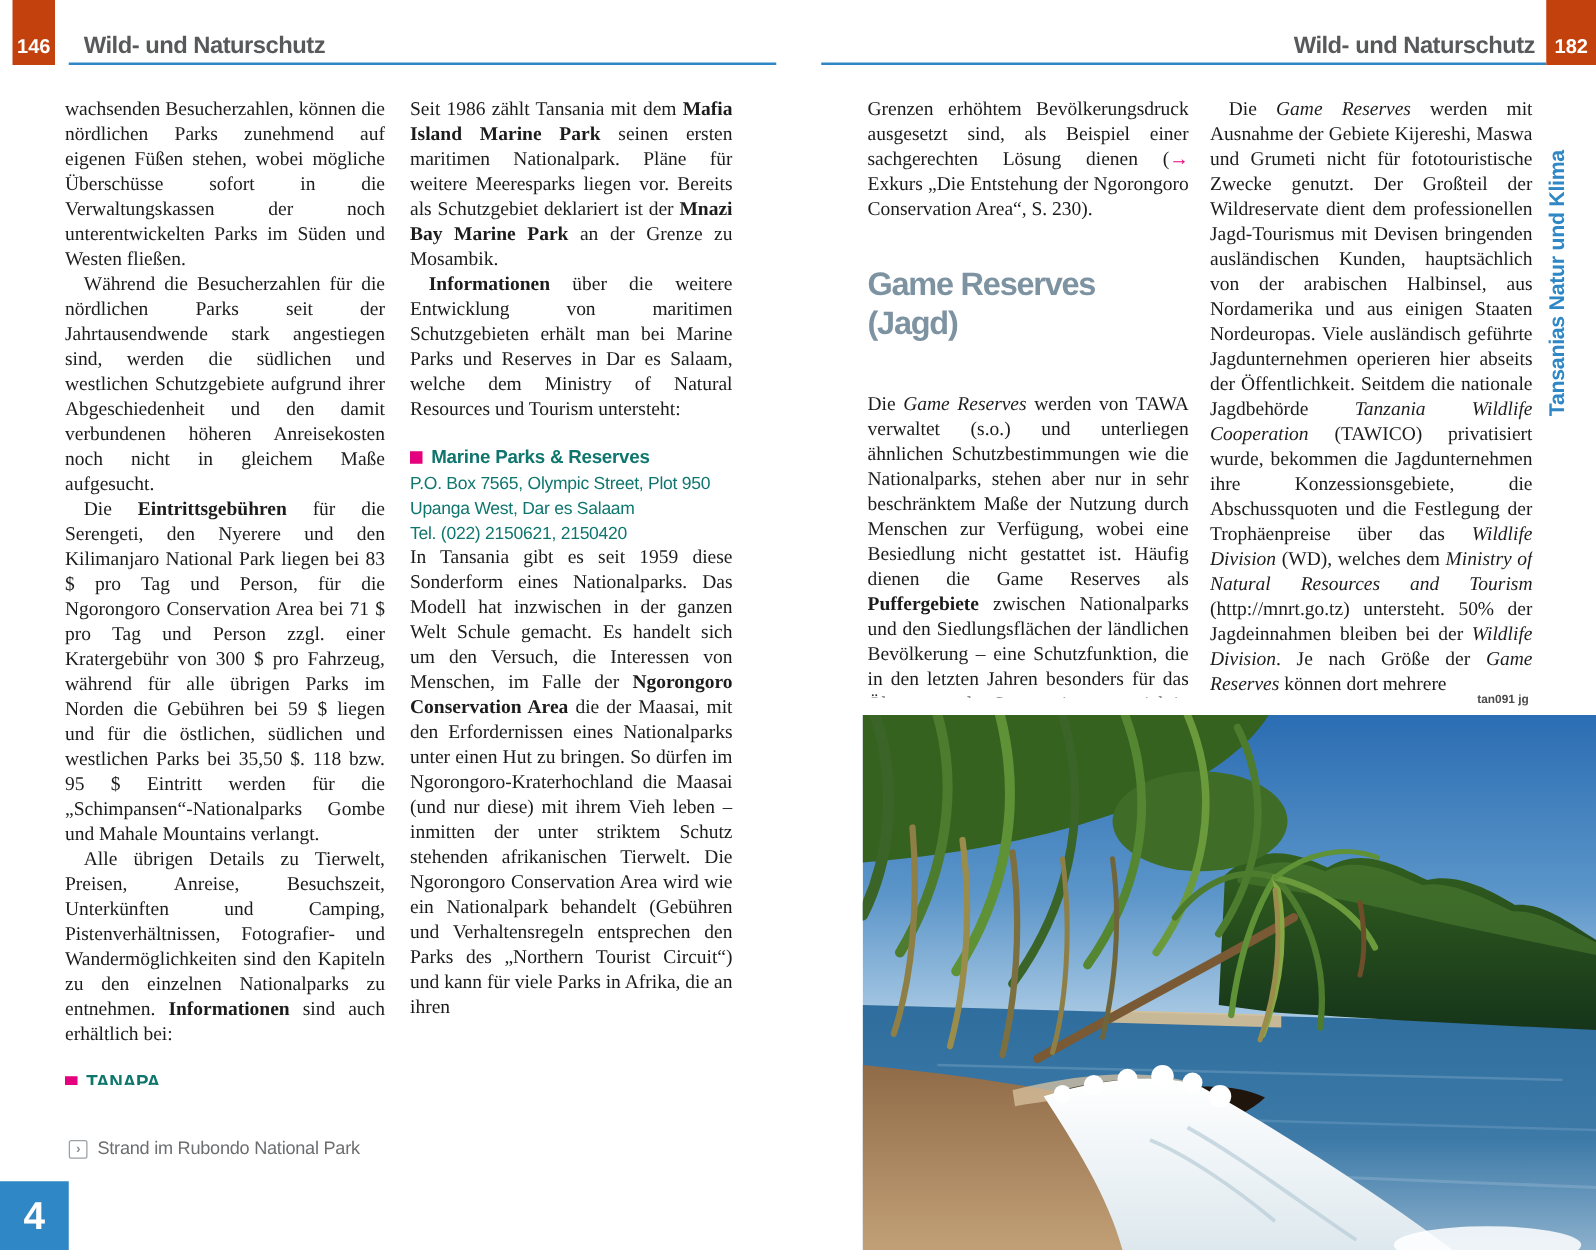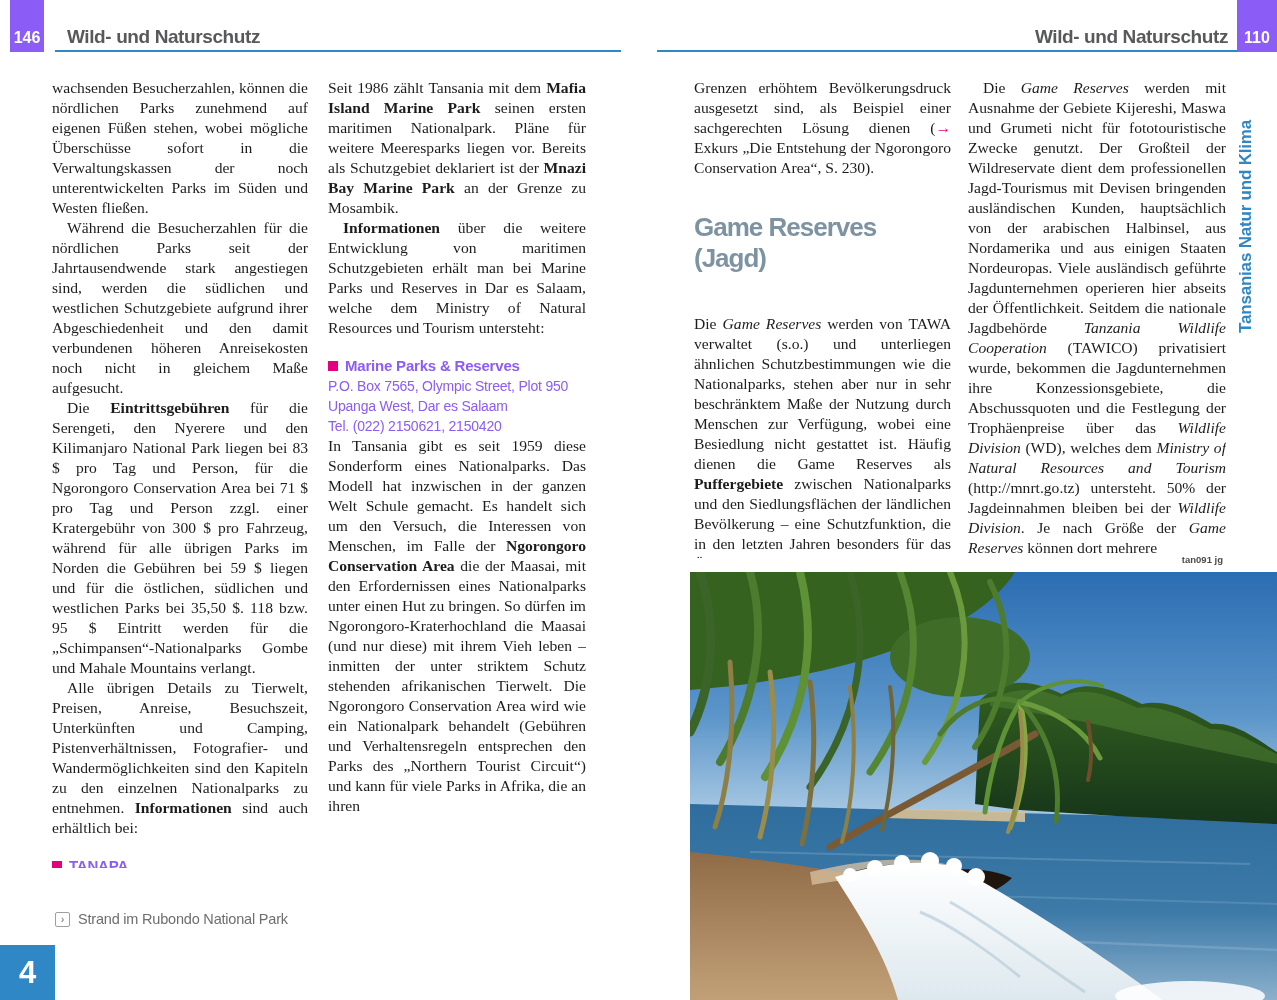--- a/index.html
+++ b/index.html
@@ -1,20 +1,20 @@
 <!DOCTYPE html>
 <html lang="de"><head>
 <meta charset="utf-8">
 <style>
   html,body{margin:0;padding:0;background:#ffffff;}
   .sheet{position:relative;width:1277px;height:1000px;background:#ffffff;overflow:hidden;
          font-family:"Liberation Serif", serif;color:#1c1c1c;}
 
   
-  .pagenum-box{position:absolute;top:0;height:52px;background:#8b5cf6;color:#fff;
+  .pagenum-box{position:absolute;top:0;height:52px;background:#c2410c;color:#fff;
     font-family:"Liberation Sans", sans-serif;font-weight:bold;font-size:16px;
     display:flex;align-items:flex-end;justify-content:center;padding-bottom:5px;box-sizing:border-box;}
   .box-left{left:10px;width:34px;}
   .box-right{left:1237px;width:40px;}
   .header-title{position:absolute;top:26px;font-family:"Liberation Sans", sans-serif;
     font-weight:bold;font-size:19px;letter-spacing:-0.4px;color:#58595b;white-space:nowrap;}
   .header-title.left{left:67px;}
   .header-title.right{right:49px;}
   .header-rule{position:absolute;top:50px;height:2px;background:#2f87c5;}
   .rule-left{left:55px;width:566px;}
@@ -42,21 +42,21 @@
   span.pink{color:#e5007d;font-weight:bold;}
 
   h3.sub{margin:0 0 16px 0;font-family:"Liberation Sans", sans-serif;font-weight:bold;
     font-size:17px;letter-spacing:-0.3px;color:#7d93a2;}
   h2.main{margin:36px 0 20px 0;font-family:"Liberation Sans", sans-serif;font-weight:bold;
     font-size:26px;letter-spacing:-1px;color:#7d93a2;}
   #col3 h2.main{margin-top:34px;margin-bottom:40px;}
 
   
   .contact{margin-top:18px;font-family:"Liberation Sans", sans-serif;font-size:14px;
-    line-height:20px;color:#8b5cf6;letter-spacing:-0.2px;}
+    line-height:20px;color:#0f766e;letter-spacing:-0.2px;}
   .contact .name{font-weight:bold;font-size:15px;display:flex;align-items:center;}
   .bullet{display:inline-block;width:10px;height:10px;background:#e5007d;margin-right:7px;flex:0 0 auto;}
 
   
   .photo-caption{position:absolute;left:55px;top:911px;display:flex;align-items:center;
     font-family:"Liberation Sans", sans-serif;font-size:14.5px;color:#6d6e70;letter-spacing:-0.2px;}
   .caption-icon{display:inline-flex;align-items:center;justify-content:center;
     width:13px;height:13px;border:1.4px solid #9aa0a4;border-radius:2px;color:#8a9094;
     font-size:11px;line-height:1;margin-right:8px;font-weight:bold;}
   .photo-credit{position:absolute;top:554px;right:54px;
@@ -75,21 +75,21 @@
 <body>
 
 <div class="sheet">
 
   <div class="pagenum-box box-left">146</div>
   <div class="header-title left">Wild- und Naturschutz</div>
   <div class="header-rule rule-left"></div>
 
   <div class="header-title right">Wild- und Naturschutz</div>
   <div class="header-rule rule-right"></div>
-  <div class="pagenum-box box-right">110</div>
+  <div class="pagenum-box box-right">182</div>
 
   <div class="vlabel-wrap">
     <div class="vlabel">Tansanias Natur und Klima</div>
   </div>
 
   <div class="col" id="col1">
     <p class="body"><span>wachsenden Besucherzahlen, können die nördlichen Parks zunehmend auf eigenen Füßen stehen, wobei mögliche Überschüsse sofort in die Verwaltungskassen der noch unterentwickelten Parks im Süden und Westen fließen.</span></p>
     <p class="body indent"><span>Während die Besucherzahlen für die nördlichen Parks seit der Jahrtausendwende stark angestiegen sind, werden die südlichen und westlichen Schutzgebiete aufgrund ihrer Abgeschiedenheit und den damit verbundenen höheren Anreisekosten noch nicht in gleichem Maße aufgesucht.</span></p>
     <p class="body indent"><span>Die </span><span class="b">Eintrittsgebühren</span><span> für die Serengeti, den Nyerere und den Kilimanjaro National Park liegen bei 83 $ pro Tag und Person, für die Ngorongoro Conservation Area bei 71 $ pro Tag und Person zzgl. einer Kratergebühr von 300 $ pro Fahrzeug, während für alle übrigen Parks im Norden die Gebühren bei 59 $ liegen und für die östlichen, südlichen und westlichen Parks bei 35,50 $. 118 bzw. 95 $ Eintritt werden für die „Schimpansen“-Nationalparks Gombe und Mahale Mountains verlangt.</span></p>
     <p class="body indent"><span>Alle übrigen Details zu Tierwelt, Preisen, Anreise, Besuchszeit, Unterkünften und Camping, Pistenverhältnissen, Fotografier- und Wandermöglichkeiten sind den Kapiteln zu den einzelnen Nationalparks zu entnehmen. </span><span class="b">Informationen</span><span> sind auch erhältlich bei:</span></p>

